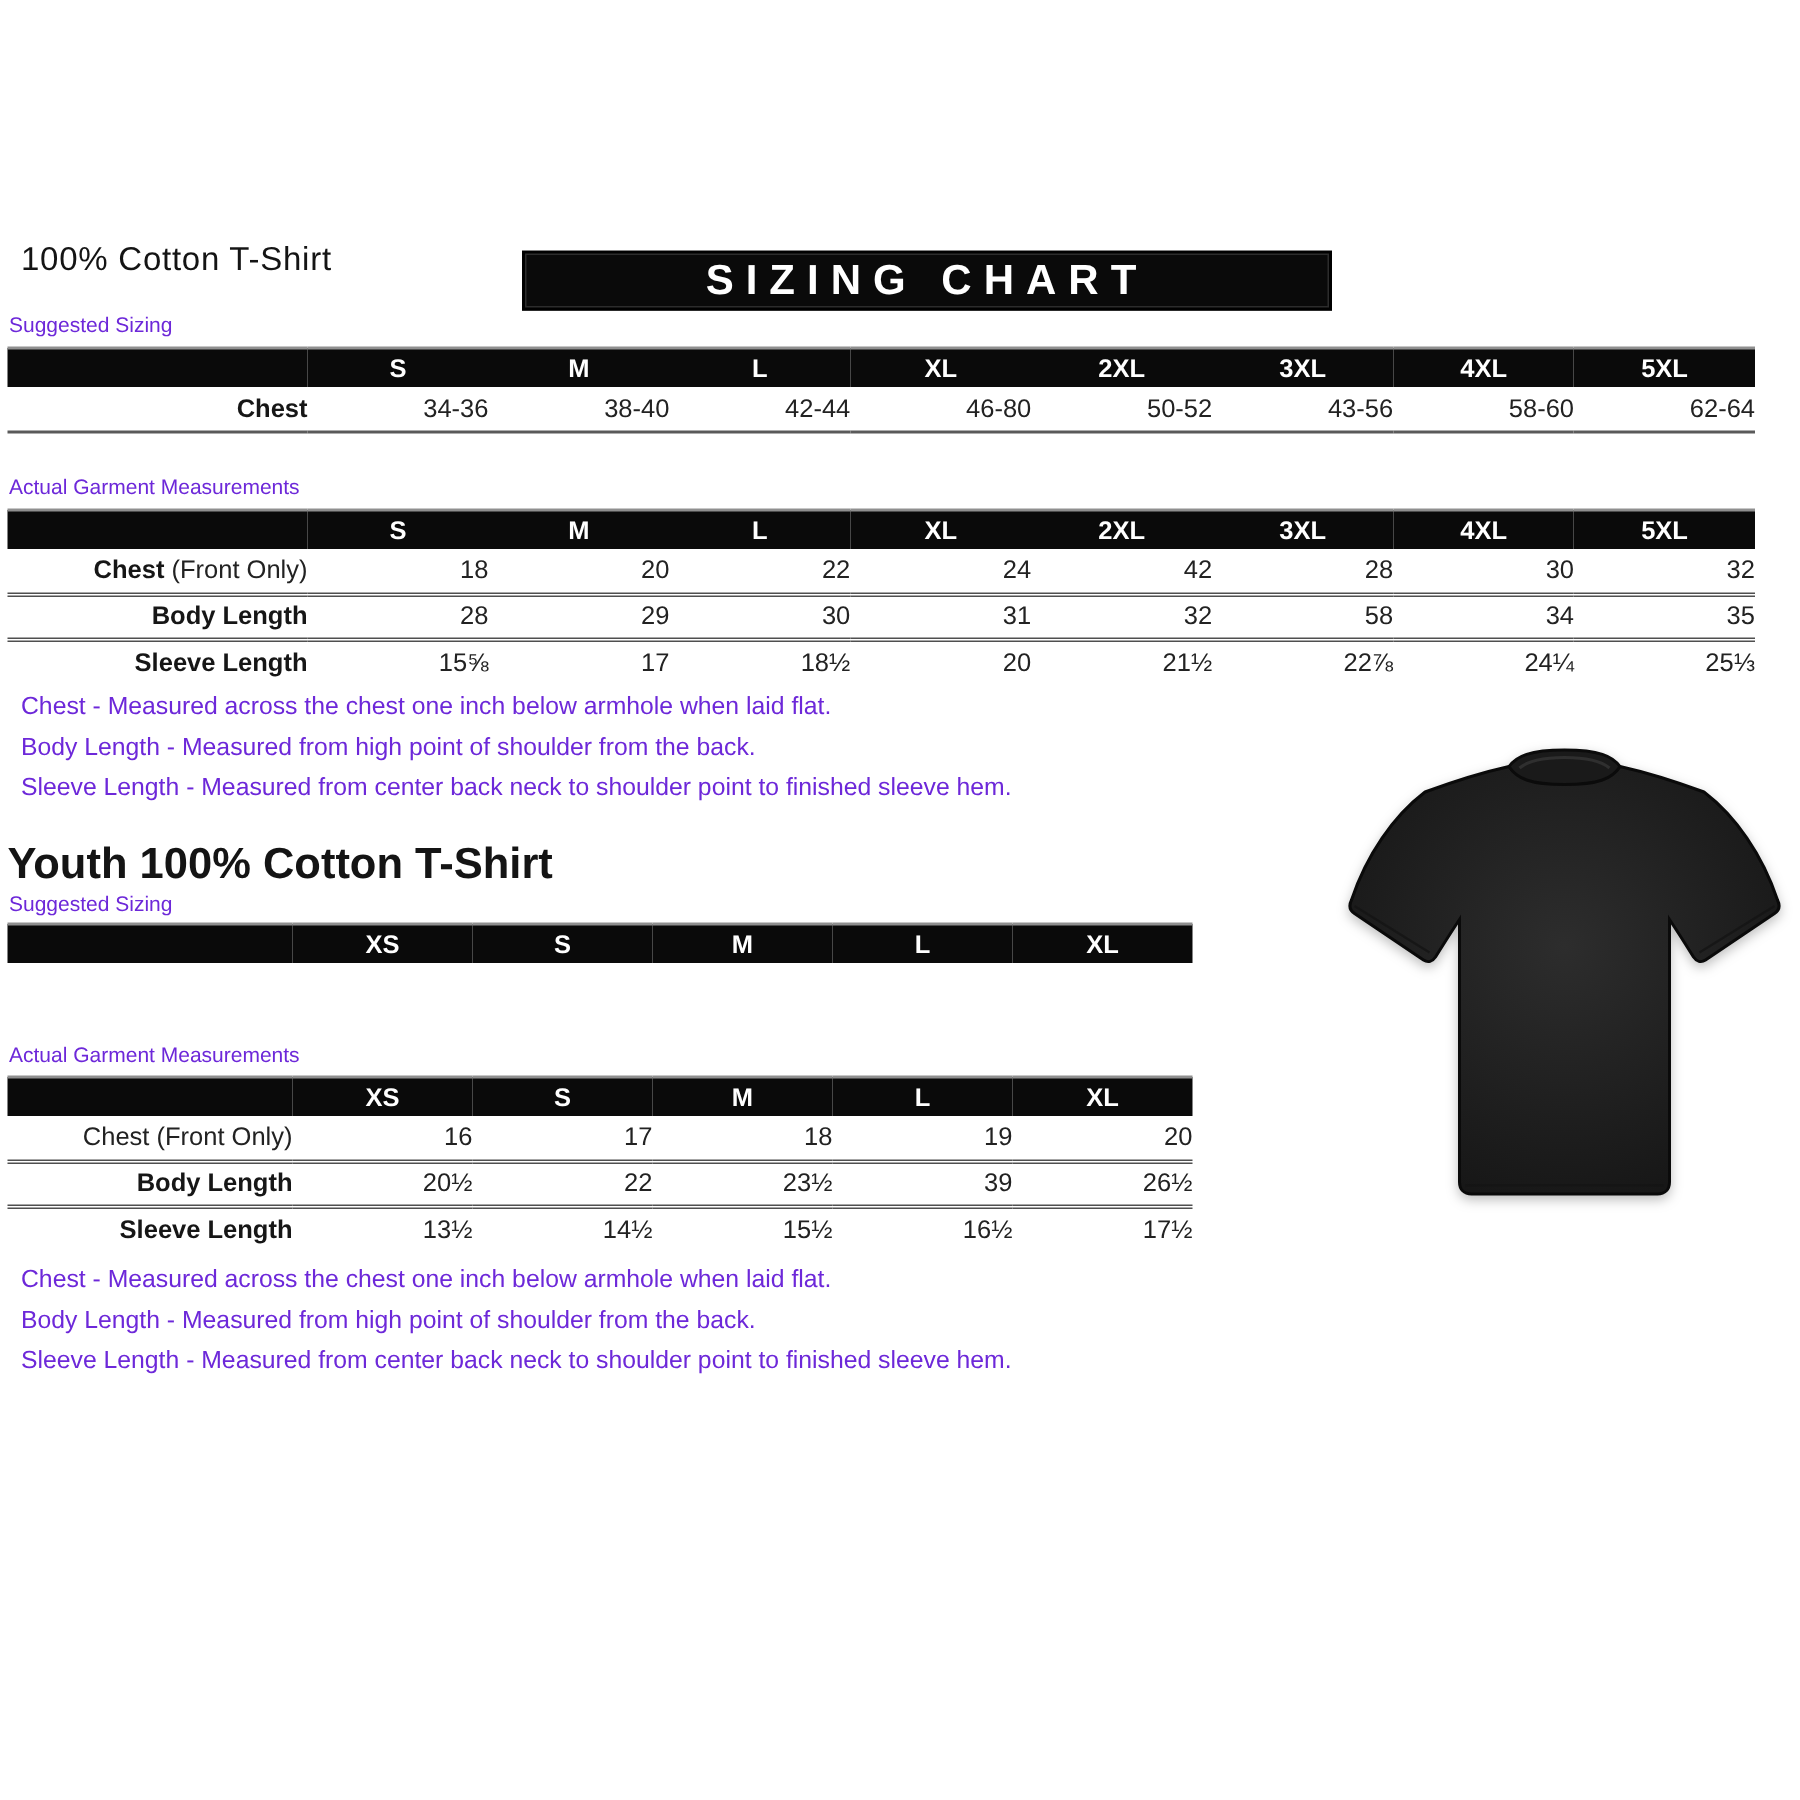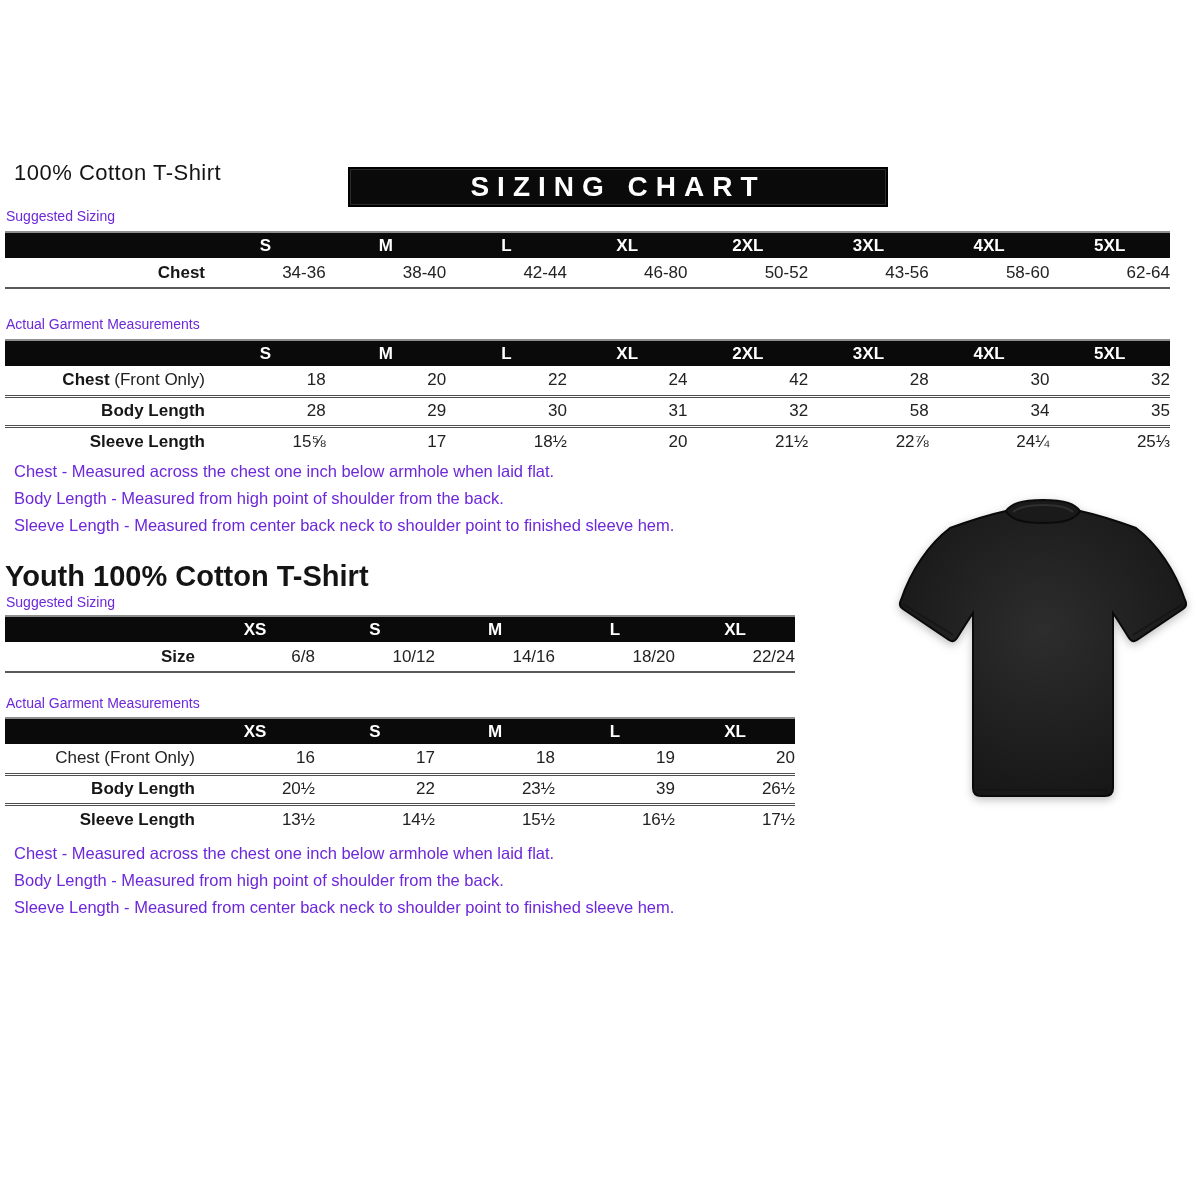--- a/index.html
+++ b/index.html
@@ -180,30 +180,20 @@
       <col>
   </colgroup>
   <tbody>
       <tr>
     <th></th>
     <th>XS</th>
     <th>S</th>
     <th>M</th>
     <th>L</th>
     <th>XL</th>
-  </tr>
-  <tr class="solid">
-    <td class="row-label">
-      <span class="lbl-bold">Size</span>
-    </td>
-    <td>6/8</td>
-    <td>10/12</td>
-    <td>14/16</td>
-    <td>18/20</td>
-    <td>22/24</td>
   </tr>
 </tbody>
   </table>
 
 <div class="abs section-label" style="left:6px; top:695px;">Actual Garment Measurements</div>
 
 <table class="abs size-table" style="left:5px; top:717px; width:790px;">
   <colgroup>
     <col style="width:190px">
       <col>

